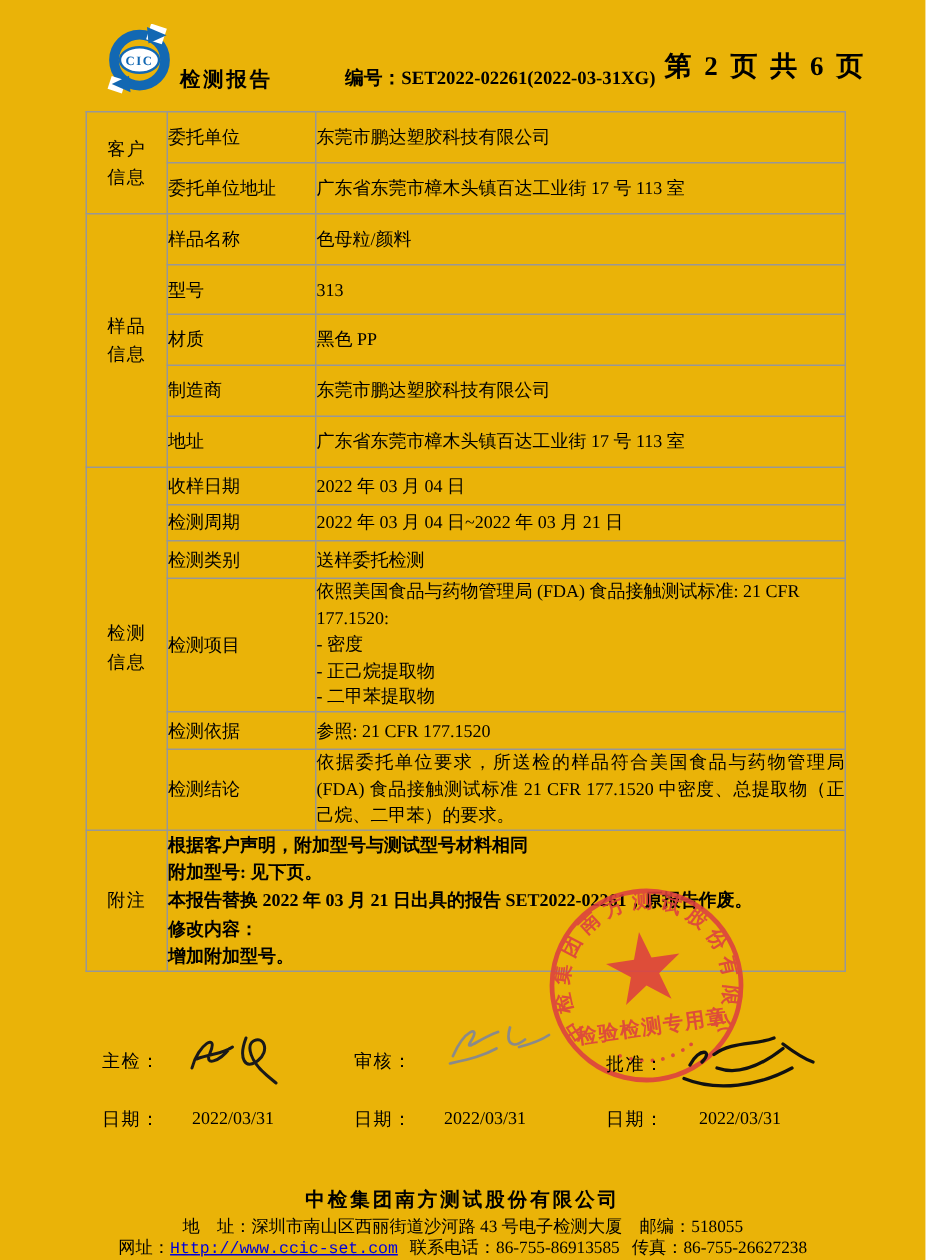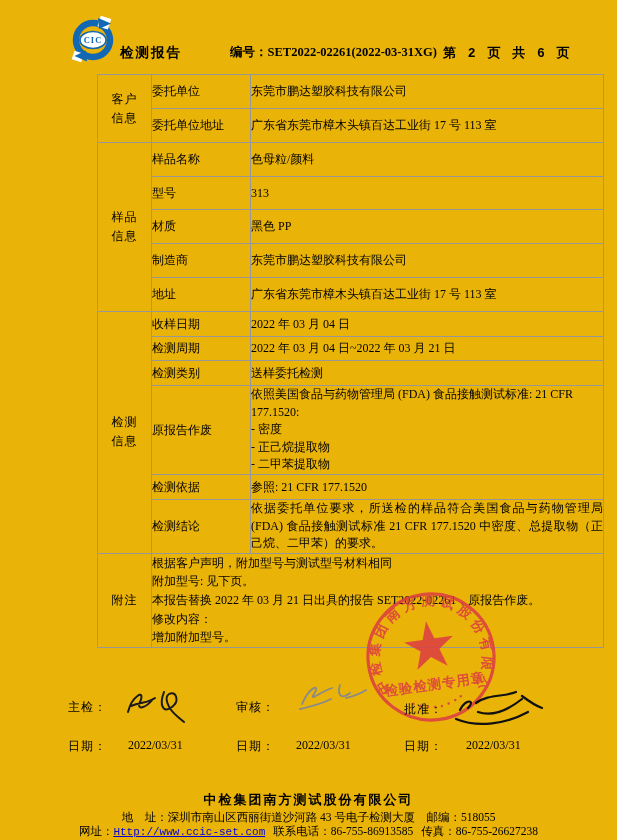--- a/index.html
+++ b/index.html
@@ -3,32 +3,32 @@
 <meta charset="utf-8">
 <style>
   html,body{margin:0;padding:0;background:#fff;}
   .page{position:relative;width:617px;height:840px;background:#eab308;overflow:hidden;
         font-family:"Liberation Serif","DejaVu Serif",serif;color:#000;}
   
   .hdr{position:absolute;left:0;top:14px;width:617px;height:52px;}
   .hdr .logo{position:absolute;left:68px;top:2px;}
   .hdr .title{position:absolute;left:120px;top:30px;font-size:13.5px;font-weight:bold;letter-spacing:2px;text-align:right;}
   .hdr .repno{position:absolute;left:230px;top:30px;font-size:12.5px;font-weight:bold;}
-  .hdr .pageinfo{position:absolute;left:443px;top:30px;font-size:13px;font-weight:bold;letter-spacing:2px;font-family:Liberation Mono, monospace;}
-  
-  table.rpt{position:absolute;left:57px;top:74px;width:503px;border-collapse:collapse;table-layout:fixed;margin-left:40px;}
+  .hdr .pageinfo{position:absolute;left:443px;top:18px;font-size:18px;font-weight:bold;letter-spacing:2px;}
+  
+  table.rpt{position:absolute;left:57px;top:74px;width:503px;border-collapse:collapse;table-layout:fixed;}
   table.rpt td{border:1px solid #979797;font-size:12px;vertical-align:middle;padding:0;}
   td.g{width:53px;text-align:center;font-weight:normal;}
   td.g span{display:block;line-height:19px;letter-spacing:1px;}
   td.l{width:98px;padding-left:9px;}
   td.v{width:352px;padding-left:12px;padding-right:8px;}
   td.v.multi div{line-height:17.6px;}
   td.v.para{line-height:17.6px;text-align:justify;}
   td.notes{padding-left:9px;padding-right:8px;}
-  td.notes div{line-height:18.6px;}
+  td.notes div{line-height:18.6px;font-weight:bold;}
   
   .sigzone{position:absolute;inset:0;z-index:3;pointer-events:none;}
   .sigzone .lab{position:absolute;font-size:12px;letter-spacing:1px;text-align:center;}
   .sigzone .date{position:absolute;font-size:12px;width:80px;text-align:left;}
   .sig{position:absolute;}
   
   .stamp{position:absolute;left:360px;top:586px;z-index:2;opacity:.88;pointer-events:none;}
   
   .ft{position:absolute;left:0;width:617px;text-align:center;}
   .ft.company{top:791px;font-size:13px;font-weight:bold;letter-spacing:2px;}
@@ -111,21 +111,21 @@
     </tr>
     <tr style="height:24px">
       <td class="l">检测周期</td>
       <td class="v">2022 年 03 月 04 日~2022 年 03 月 21 日</td>
     </tr>
     <tr style="height:25px">
       <td class="l">检测类别</td>
       <td class="v">送样委托检测</td>
     </tr>
     <tr style="height:89px">
-      <td class="l">原报告作废</td>
+      <td class="l">检测项目</td>
       <td class="v multi">
         <div>依照美国食品与药物管理局 (FDA) 食品接触测试标准: 21 CFR 177.1520:</div>
         <div>-  密度</div>
         <div>-  正己烷提取物</div>
         <div>-  二甲苯提取物</div>
       </td>
     </tr>
     <tr style="height:25px">
       <td class="l">检测依据</td>
       <td class="v">参照: 21 CFR 177.1520</td>

